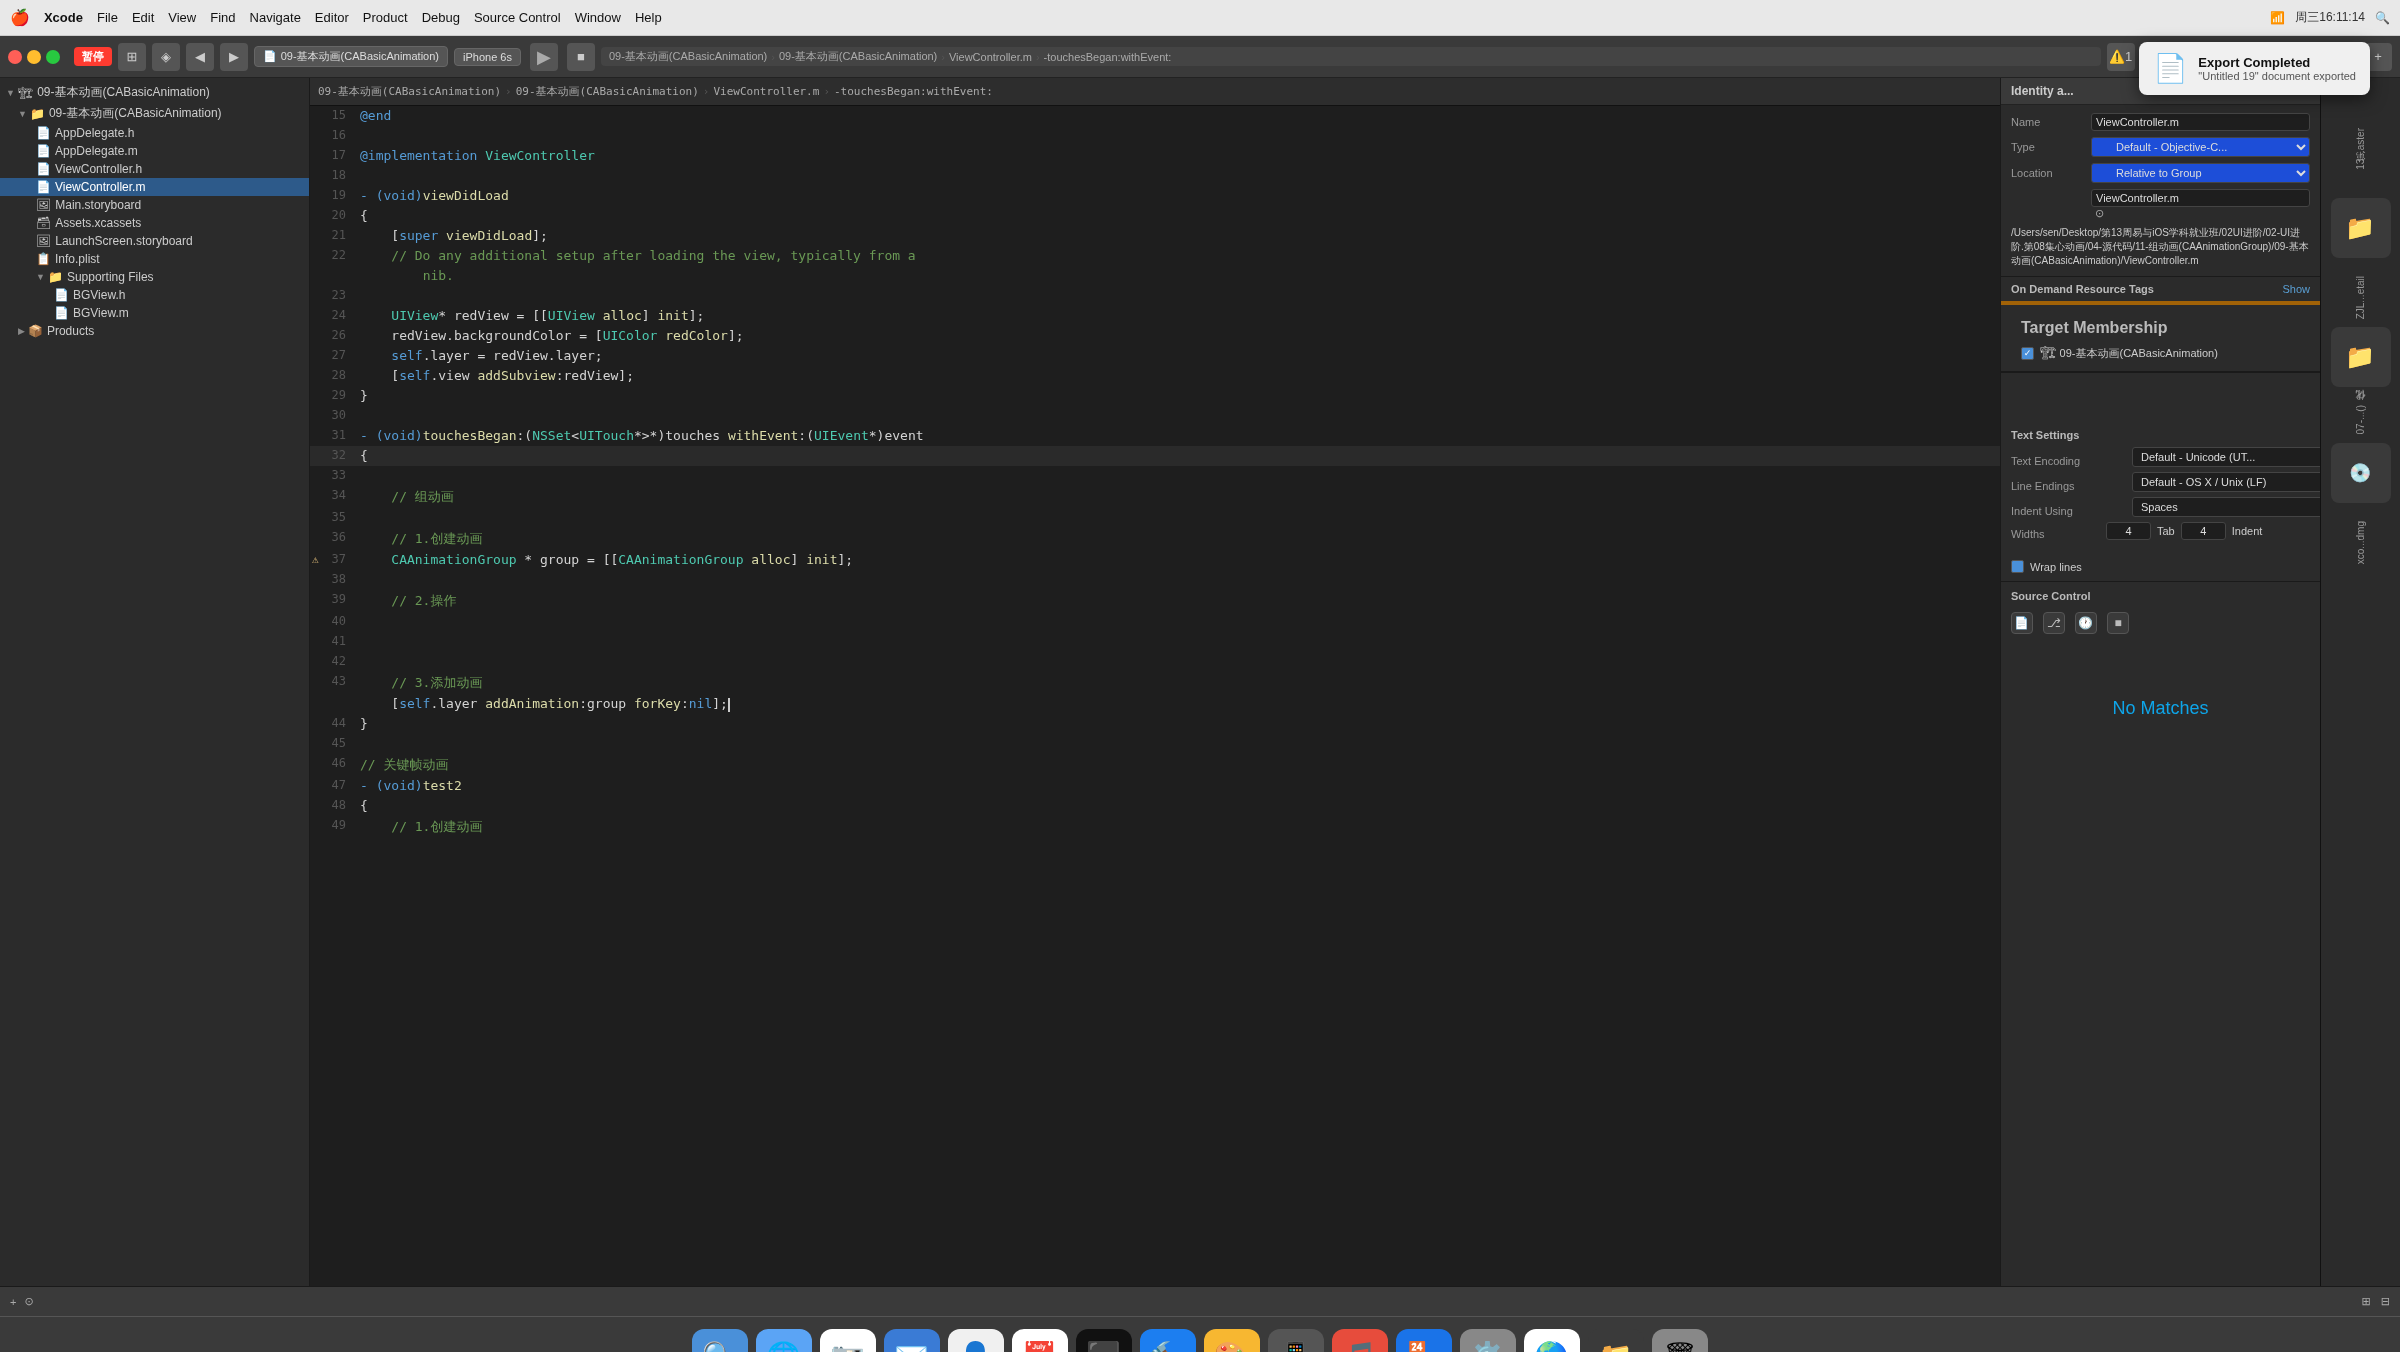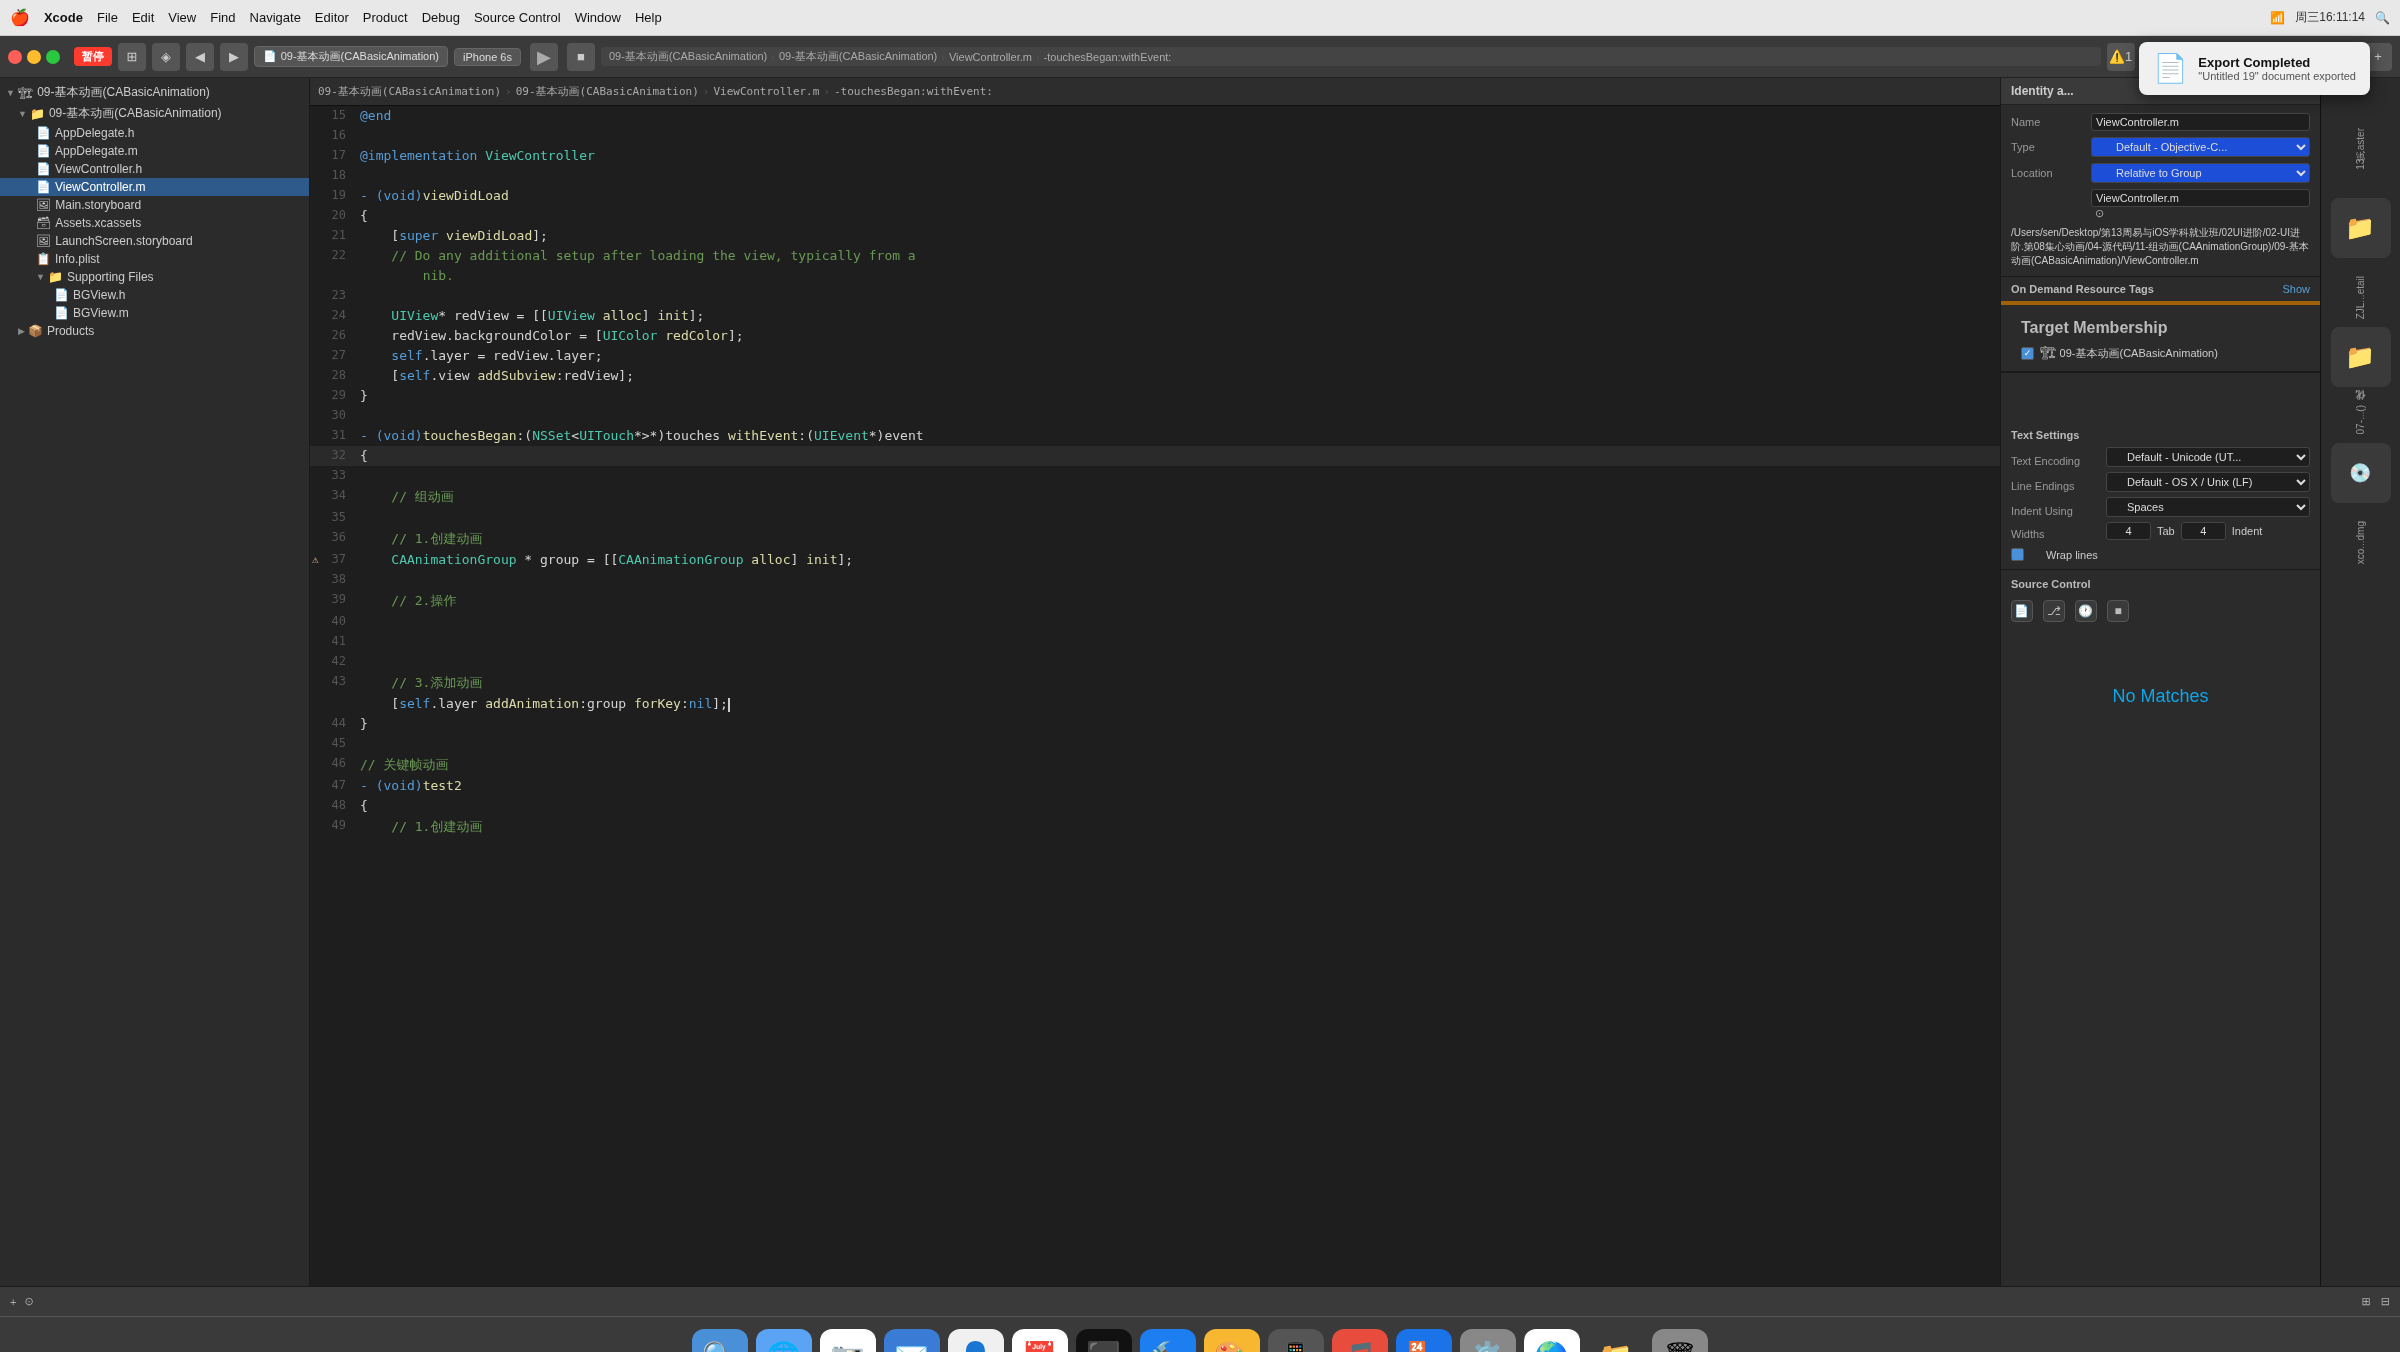--- a/index.html
+++ b/index.html
@@ -114,25 +114,25 @@
     .target-row { display: flex; align-items: center; padding: 4px 10px; }
     .checkbox-fake { width: 13px; height: 13px; border: 1px solid #555; border-radius: 2px; margin-right: 6px; background: #4a90d9; display: flex; align-items: center; justify-content: center; }
     .target-label { color: #ccc; font-size: 11px; }
     .text-settings { padding: 8px 10px; border-top: 1px solid #1a1a1a; }
     .text-settings-title { color: #bbb; font-size: 11px; font-weight: 600; margin-bottom: 6px; margin-top: 48px; }
     .ts-row { display: flex; align-items: flex-end; margin-bottom: 5px; }
     .ts-label { color: #999; font-size: 11px; width: 95px; }
     .ts-value { flex: 1; }
     .ts-value select {
       background: #1e1e1e; border: 1px solid #444; border-radius: 3px;
-      color: #ddd; font-size: 11px; padding: 2px 16px; width: 100%;
+      color: #ddd; font-size: 11px; padding: 2px 4px; width: 100%; margin-left: 26px;
     }
     .widths-row { display: flex; align-items: center; gap: 6px; font-size: 11px; color: #ccc; }
     .width-input { width: 45px; background: #1e1e1e; border: 1px solid #444; border-radius: 3px; color: #ddd; font-size: 11px; padding: 2px 4px; text-align: center; }
-    .wrap-row { display: flex; align-items: center; gap: 22px; margin-top: 8px; }
+    .wrap-row { display: flex; align-items: center; gap: 6px; margin-top: 20px; }
     .wrap-check { width: 13px; height: 13px; border: 1px solid #555; background: #4a90d9; border-radius: 2px; }
     .wrap-label { font-size: 11px; color: #ccc; }
     .source-control-title { color: #bbb; font-size: 11px; font-weight: 600; padding: 8px 10px 6px; border-top: 1px solid #1a1a1a; }
     .sc-icons { display: flex; gap: 10px; padding: 4px 10px; }
     .sc-icon { width: 22px; height: 22px; background: #3a3a3a; border: 1px solid #555; border-radius: 4px; display: flex; align-items: center; justify-content: center; color: #bbb; font-size: 12px; cursor: pointer; }
     .no-matches { text-align: center; color: #0ea5e9; font-size: 18px; font-weight: 300; margin-top: 40px; padding: 20px; }
 
     
     #far-right {
       width: 90px; background: #2b2b2b; border-left: 1px solid #1a1a1a;

